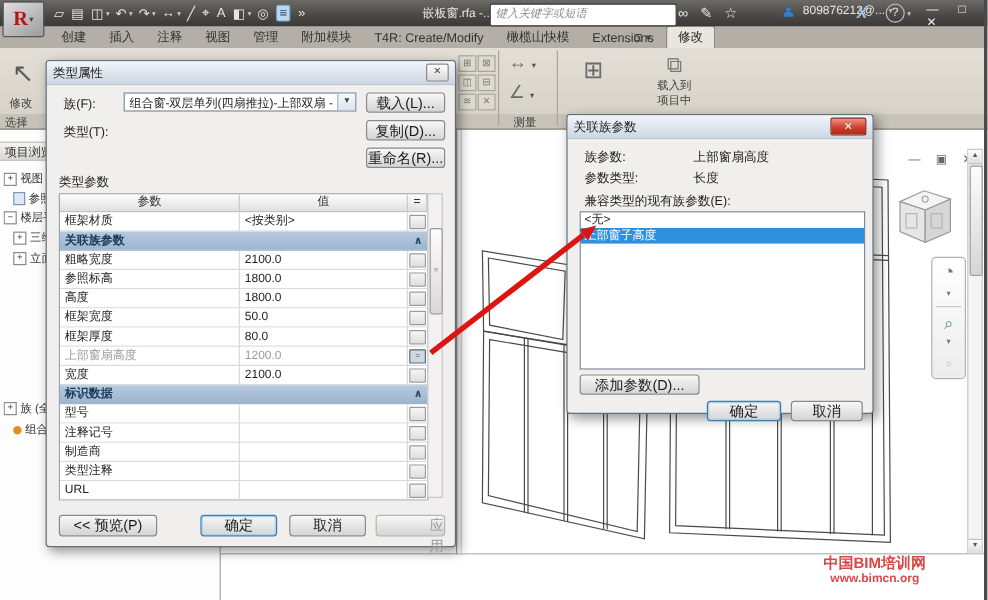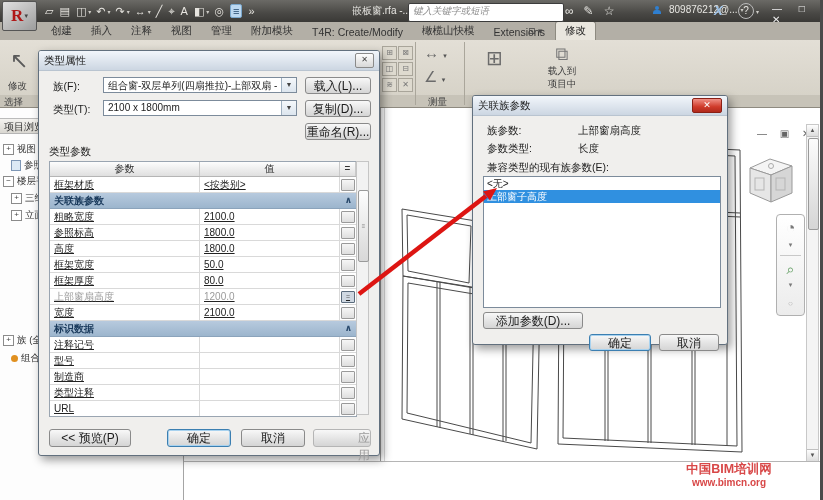--- a/index.html
+++ b/index.html
@@ -98,21 +98,21 @@
   .btn.focus{border:1px solid #3c7fb1;box-shadow:inset 0 0 0 1px #a8d2ef;}
   .btn.dis{color:#9a9a9a;border-color:#b5b5b5;padding-left:44px;}
 
   
   #tptable{position:absolute;left:10px;top:110px;width:306px;height:254px;border:1px solid #9aa5b1;background:#fff;overflow:hidden;}
   #tphead{display:grid;grid-template-columns:150px 140px 16px;height:14px;
     background:linear-gradient(#fdfdfd,#dfdfdf);border-bottom:1px solid #b5b5b5;
     font-size:10px;color:#333;text-align:center;line-height:14px;}
   #tphead span{border-right:1px solid #c9c9c9;}
   .prow{display:grid;grid-template-columns:150px 140px 16px;height:15px;border-bottom:1px solid #d9d9d9;
-    font-size:10px;line-height:15px;background:#fff;text-decoration:underline;}
+    font-size:10px;line-height:15px;background:#fff;}
   .prow .pn{padding-left:4px;border-right:1px solid #d9d9d9;color:#222;white-space:nowrap;overflow:hidden;}
   .prow .pv{padding-left:4px;border-right:1px solid #d9d9d9;color:#222;white-space:nowrap;overflow:hidden;}
   .prow .pv.dim,.prow .pn.dim{color:#9b9b9b;}
   .abtn{margin:2px 1px;height:10px;background:linear-gradient(#f6f6f6,#dedede);border:1px solid #9a9a9a;
     border-radius:1px;font-size:7px;line-height:9px;text-align:center;color:#555;}
   .abtn.act{background:#cfd8e2;border-color:#5a6b7c;}
   .srow{height:15px;background:linear-gradient(#b7cade,#9cb5cd);border-bottom:1px solid #8ba3bb;
     font-size:10px;font-weight:bold;color:#1a3a5c;line-height:15px;display:flex;}
   .srow .sn{flex:1;padding-left:4px;}
   .srow .ch{padding-right:4px;color:#2a4a6c;font-size:9px;}
@@ -328,24 +328,20 @@
     <span class="t">类型属性</span>
     <span class="closegray">✕</span>
   </div>
   <div class="dlabel" style="left:14px;top:29px;">族(F):</div>
   <div class="combo" style="left:64px;top:26px;width:194px;">
     <span>组合窗-双层单列(四扇推拉)-上部双扇 -</span>
     <span class="arr">▼</span>
   </div>
   <div class="btn" style="left:266px;top:26px;width:66px;height:17px;line-height:16px;">载入(L)...</div>
   <div class="dlabel" style="left:14px;top:52px;">类型(T):</div>
-  <div class="combo" style="left:64px;top:49px;width:194px;">
-    <span>2100 x 1800mm</span>
-    <span class="arr">▼</span>
-  </div>
   <div class="btn" style="left:266px;top:49px;width:66px;height:17px;line-height:16px;">复制(D)...</div>
   <div class="btn" style="left:266px;top:72px;width:66px;height:17px;line-height:16px;">重命名(R)...</div>
   <div class="dlabel" style="left:10px;top:94px;">类型参数</div>
 
   <div id="tptable">
     <div id="tphead">
       <span>参数</span>
       <span>值</span>
       <span>=</span>
     </div>
@@ -392,26 +388,26 @@
         <div class="prow">
           <span class="pn">宽度</span>
           <span class="pv">2100.0</span>
           <span class="abtn"></span>
         </div>
         <div class="srow">
           <span class="sn">标识数据</span>
           <span class="ch">∧</span>
         </div>
         <div class="prow">
+          <span class="pn">型号</span>
+          <span class="pv"></span>
+          <span class="abtn"></span>
+        </div>
+        <div class="prow">
           <span class="pn">注释记号</span>
-          <span class="pv"></span>
-          <span class="abtn"></span>
-        </div>
-        <div class="prow">
-          <span class="pn">型号</span>
           <span class="pv"></span>
           <span class="abtn"></span>
         </div>
         <div class="prow">
           <span class="pn">制造商</span>
           <span class="pv"></span>
           <span class="abtn"></span>
         </div>
         <div class="prow">
           <span class="pn">类型注释</span>

